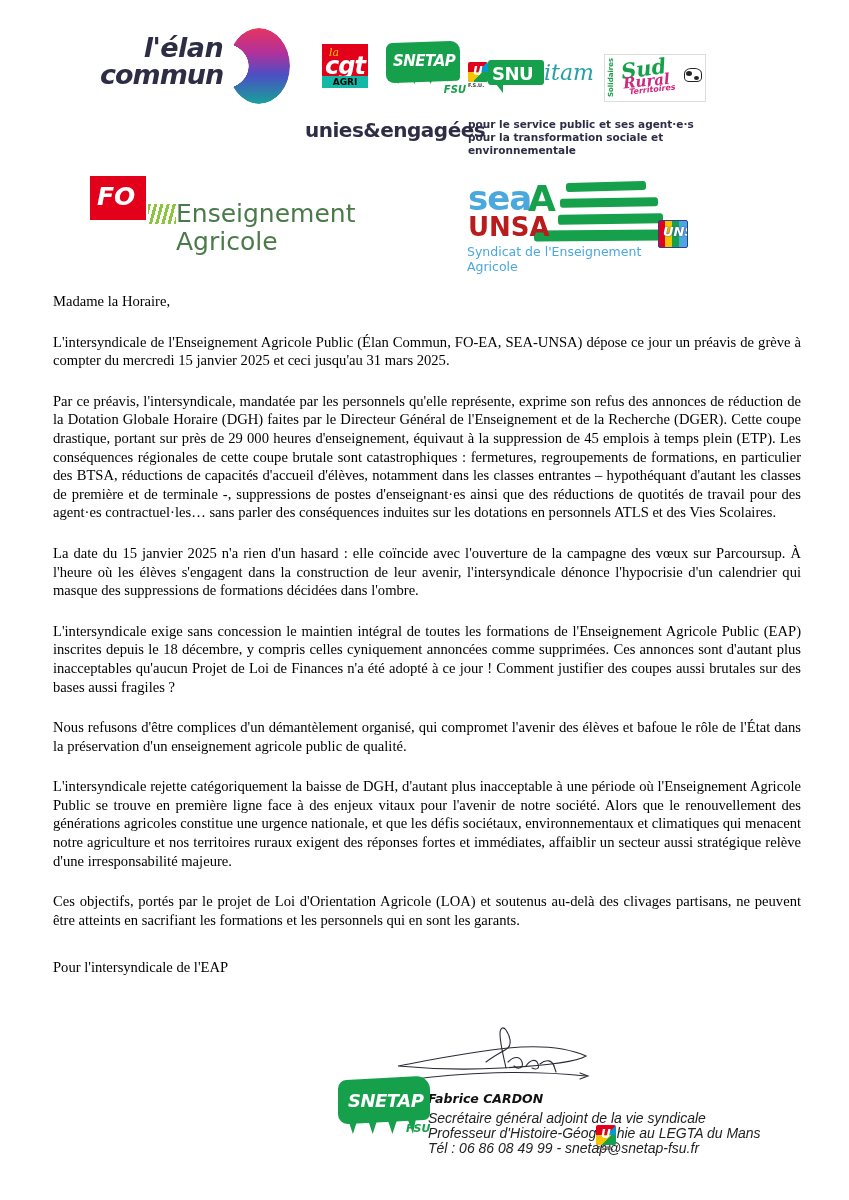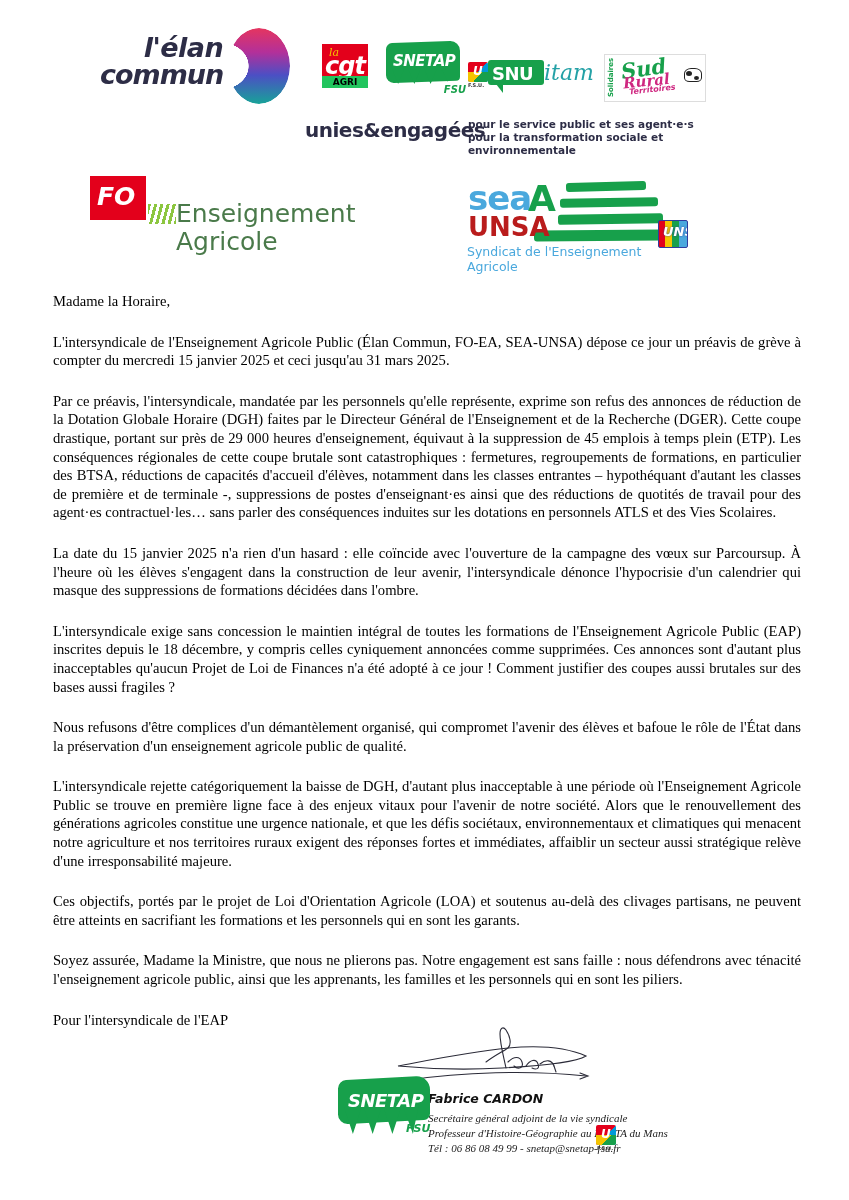--- a/index.html
+++ b/index.html
@@ -76,21 +76,21 @@
     font-family: "DejaVu Serif", serif;
   }
   .cgt .cgt-main {
     position: absolute; left: 3px; top: 8px;
     color: #ffffff; font-size: 24px; font-weight: bold;
     letter-spacing: -1px; font-style: italic;
   }
   .cgt .agri {
     position: absolute; left: 0; bottom: 0;
     width: 46px; height: 12px;
-    background: #22c55e;
+    background: #14b8a6;
     color: #000; font-size: 9px; font-weight: bold;
     text-align: center; line-height: 12px;
   }
 
   
   .snetap-hdr {
     position: absolute;
     left: 386px; top: 26px;
     width: 82px; height: 56px;
   }
@@ -370,22 +370,22 @@
     left: 390px; top: 0px;
   }
   .sig-name {
     position: absolute; left: 428px; top: 73px;
     font-family: "DejaVu Sans", sans-serif;
     font-weight: bold; font-style: italic;
     font-size: 12.5px; color: #111;
   }
   .sig-role {
     position: absolute; left: 428px; top: 93px;
-    font-family: Liberation Serif, serif;
-    font-style: italic; font-size: 11px;
+    font-family: Liberation Sans, sans-serif;
+    font-style: italic; font-size: 14px;
     line-height: 15px; color: #222;
   }
   .sig-snetap {
     position: absolute; left: 338px; top: 1078px;
     width: 100px; height: 72px;
   }
   .ss-blob {
     position: absolute; left: 0; top: 0;
     width: 92px; height: 44px;
     background: #17a04b;
@@ -531,21 +531,20 @@
     <p>La date du 15 janvier 2025 n'a rien d'un hasard : elle coïncide avec l'ouverture de la campagne des vœux sur Parcoursup. À l'heure où les élèves s'engagent dans la construction de leur avenir, l'intersyndicale dénonce l'hypocrisie d'un calendrier qui masque des suppressions de formations décidées dans l'ombre.</p>
     <div class="gap-sm"></div>
     <p>L'intersyndicale exige sans concession le maintien intégral de toutes les formations de l'Enseignement Agricole Public (EAP) inscrites depuis le 18 décembre, y compris celles cyniquement annoncées comme supprimées. Ces annonces sont d'autant plus inacceptables qu'aucun Projet de Loi de Finances n'a été adopté à ce jour ! Comment justifier des coupes aussi brutales sur des bases aussi fragiles ?</p>
     <div class="gap-sm"></div>
     <p>Nous refusons d'être complices d'un démantèlement organisé, qui compromet l'avenir des élèves et bafoue le rôle de l'État dans la préservation d'un enseignement agricole public de qualité.</p>
     <div class="gap-sm"></div>
     <p>L'intersyndicale rejette catégoriquement la baisse de DGH, d'autant plus inacceptable à une période où l'Enseignement Agricole Public se trouve en première ligne face à des enjeux vitaux pour l'avenir de notre société. Alors que le renouvellement des générations agricoles constitue une urgence nationale, et que les défis sociétaux, environnementaux et climatiques qui menacent notre agriculture et nos territoires ruraux exigent des réponses fortes et immédiates, affaiblir un secteur aussi stratégique relève d'une irresponsabilité majeure.</p>
     <div class="gap-sm"></div>
     <p>Ces objectifs, portés par le projet de Loi d'Orientation Agricole (LOA) et soutenus au-delà des clivages partisans, ne peuvent être atteints en sacrifiant les formations et les personnels qui en sont les garants.</p>
     <div class="gap-sm"></div>
-    <p>Soyez assurée, Madame la Ministre, que nous ne plierons pas. Notre engagement est sans faille : nous défendrons avec ténacité l'enseignement agricole public, ainsi que les apprenants, les familles et les personnels qui en sont les piliers.</p>
     <div class="gap-sm"></div>
     <p class="plain">Pour l'intersyndicale de l'EAP</p>
   </div>
 
   <div class="sig-area">
     <svg class="sig-svg" width="230" height="70" viewBox="0 0 230 70">
       <g fill="none" stroke="#2b2b38" stroke-width="1.1" stroke-linecap="round">
         <path d="M8,48 C40,42 78,34 118,30 C150,27 178,30 196,38 C186,44 150,48 112,50 C78,52 40,51 8,48 Z"></path>
         <path d="M96,44 C104,38 112,34 118,30 C122,26 120,18 116,12 C113,8 110,10 110,16 C110,26 114,40 116,50"></path>
         <path d="M118,44 C124,38 130,38 132,44 C134,50 128,52 124,48"></path>

